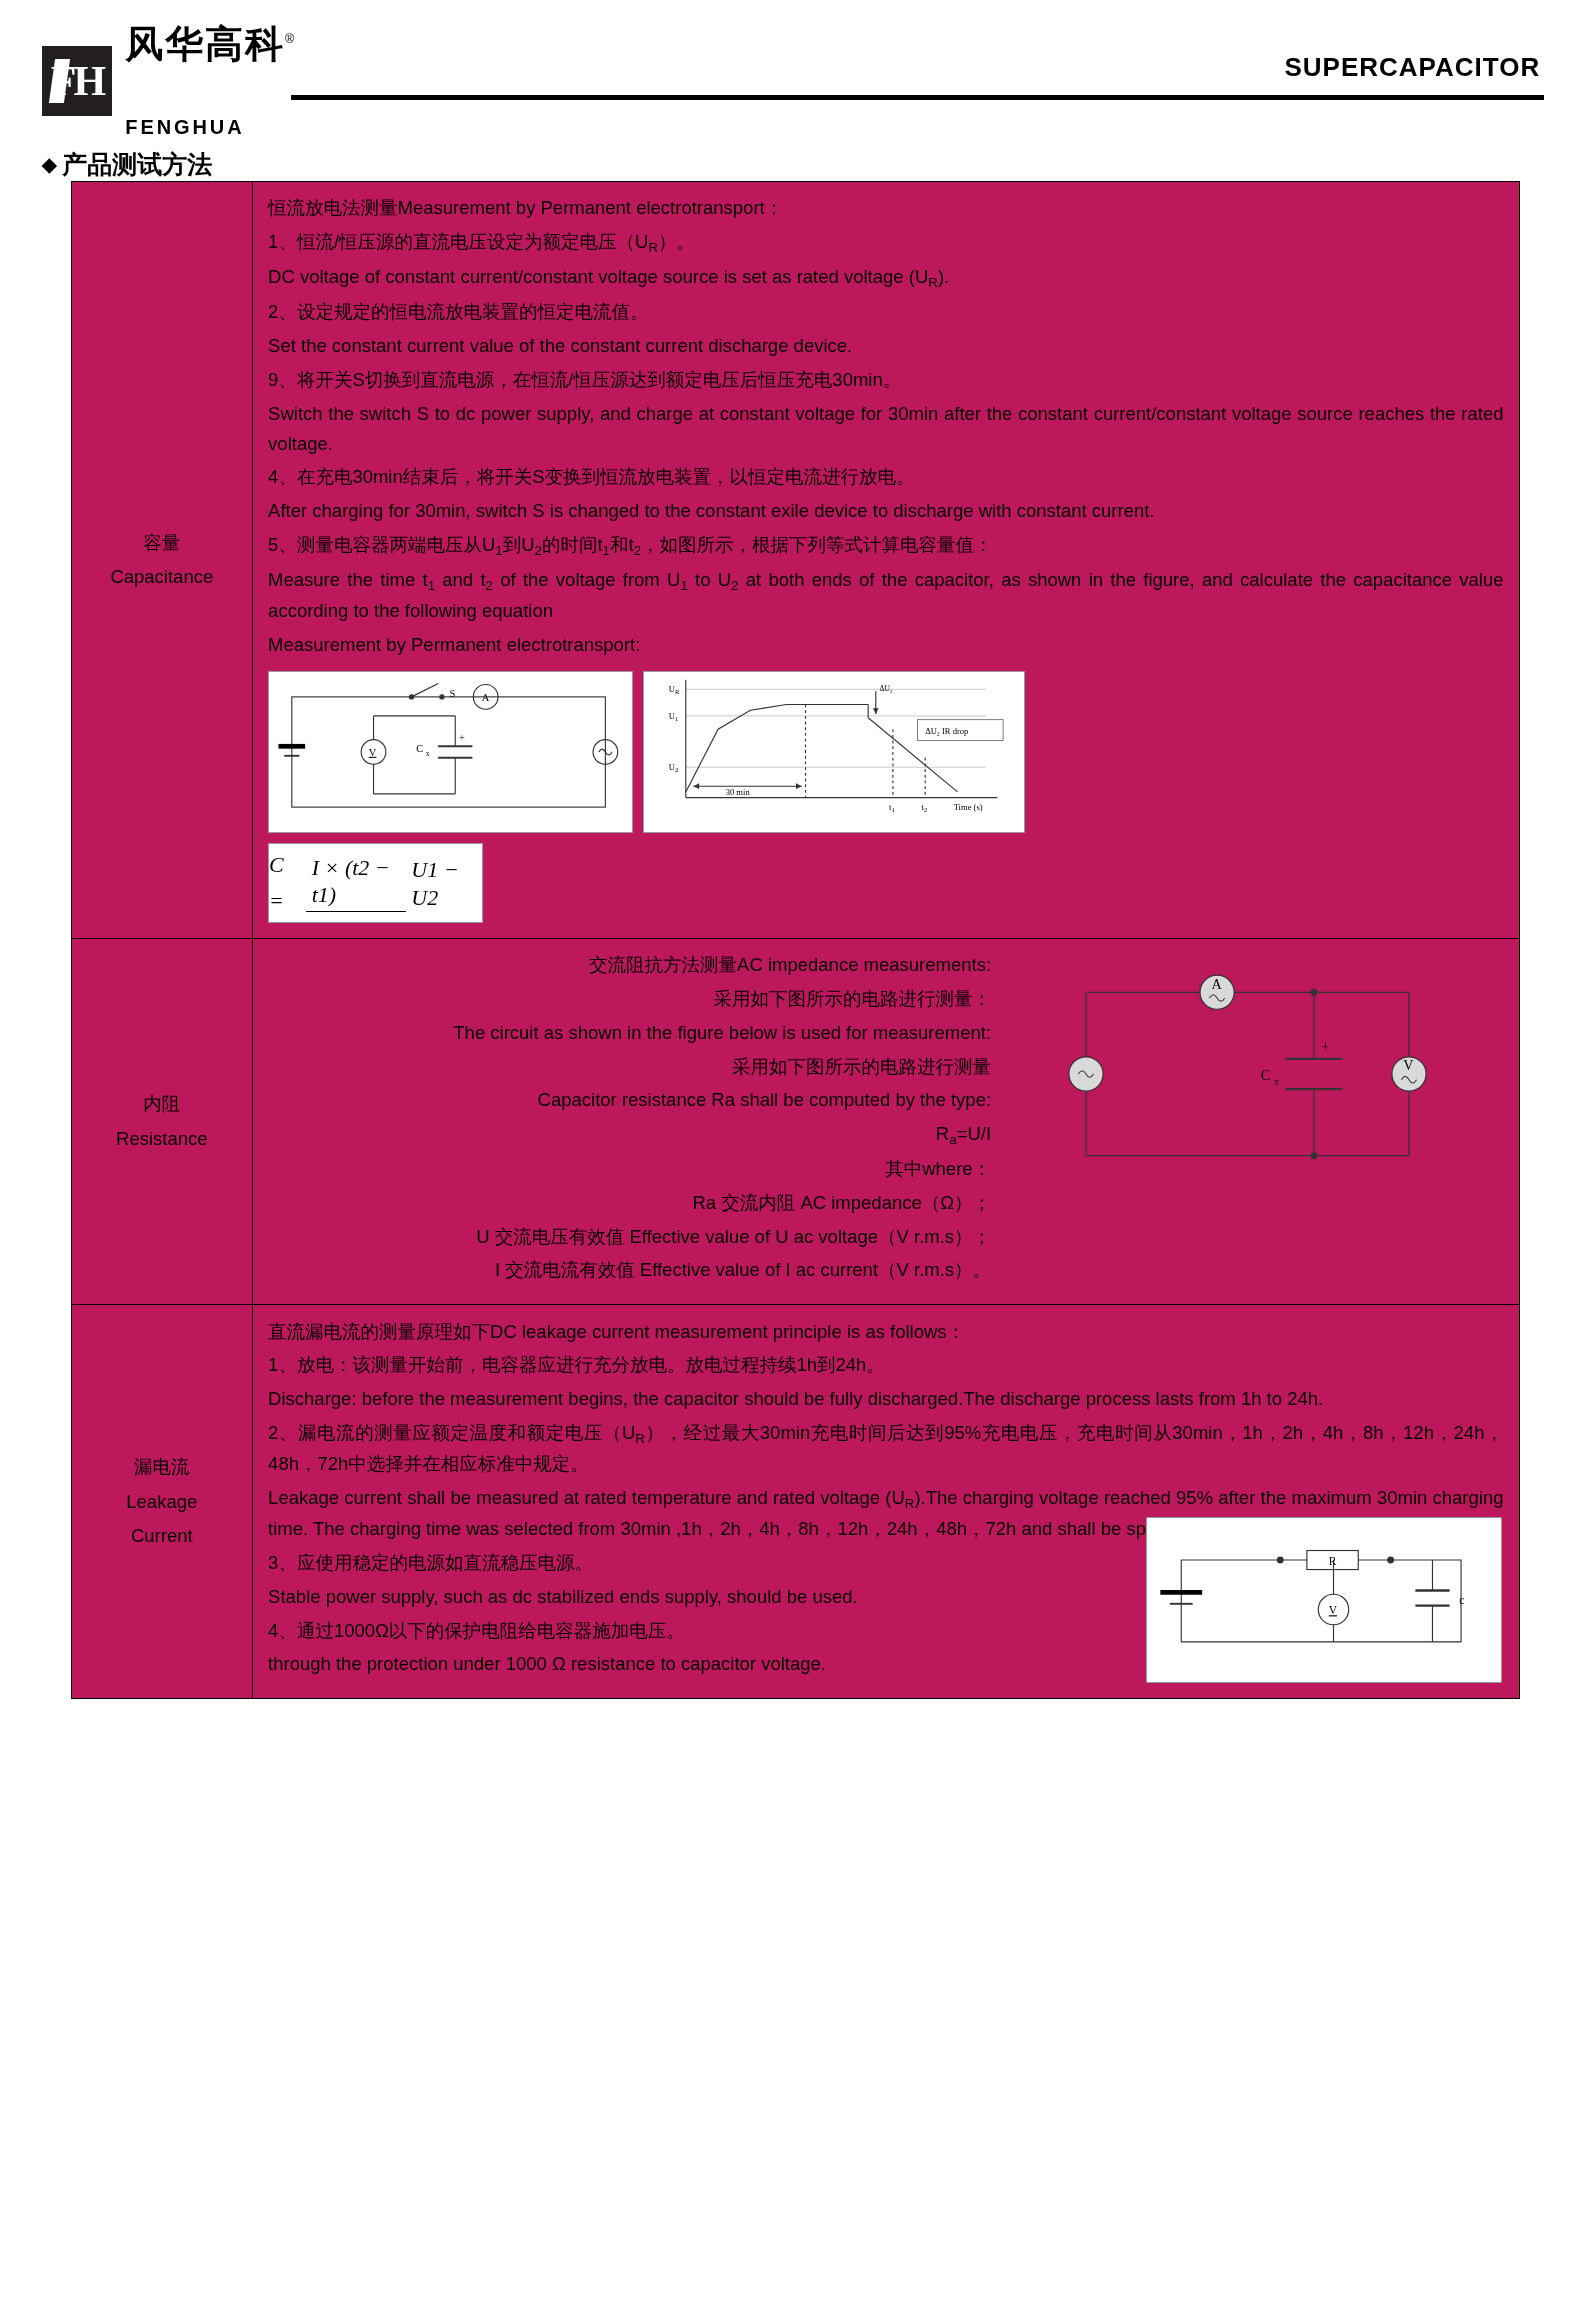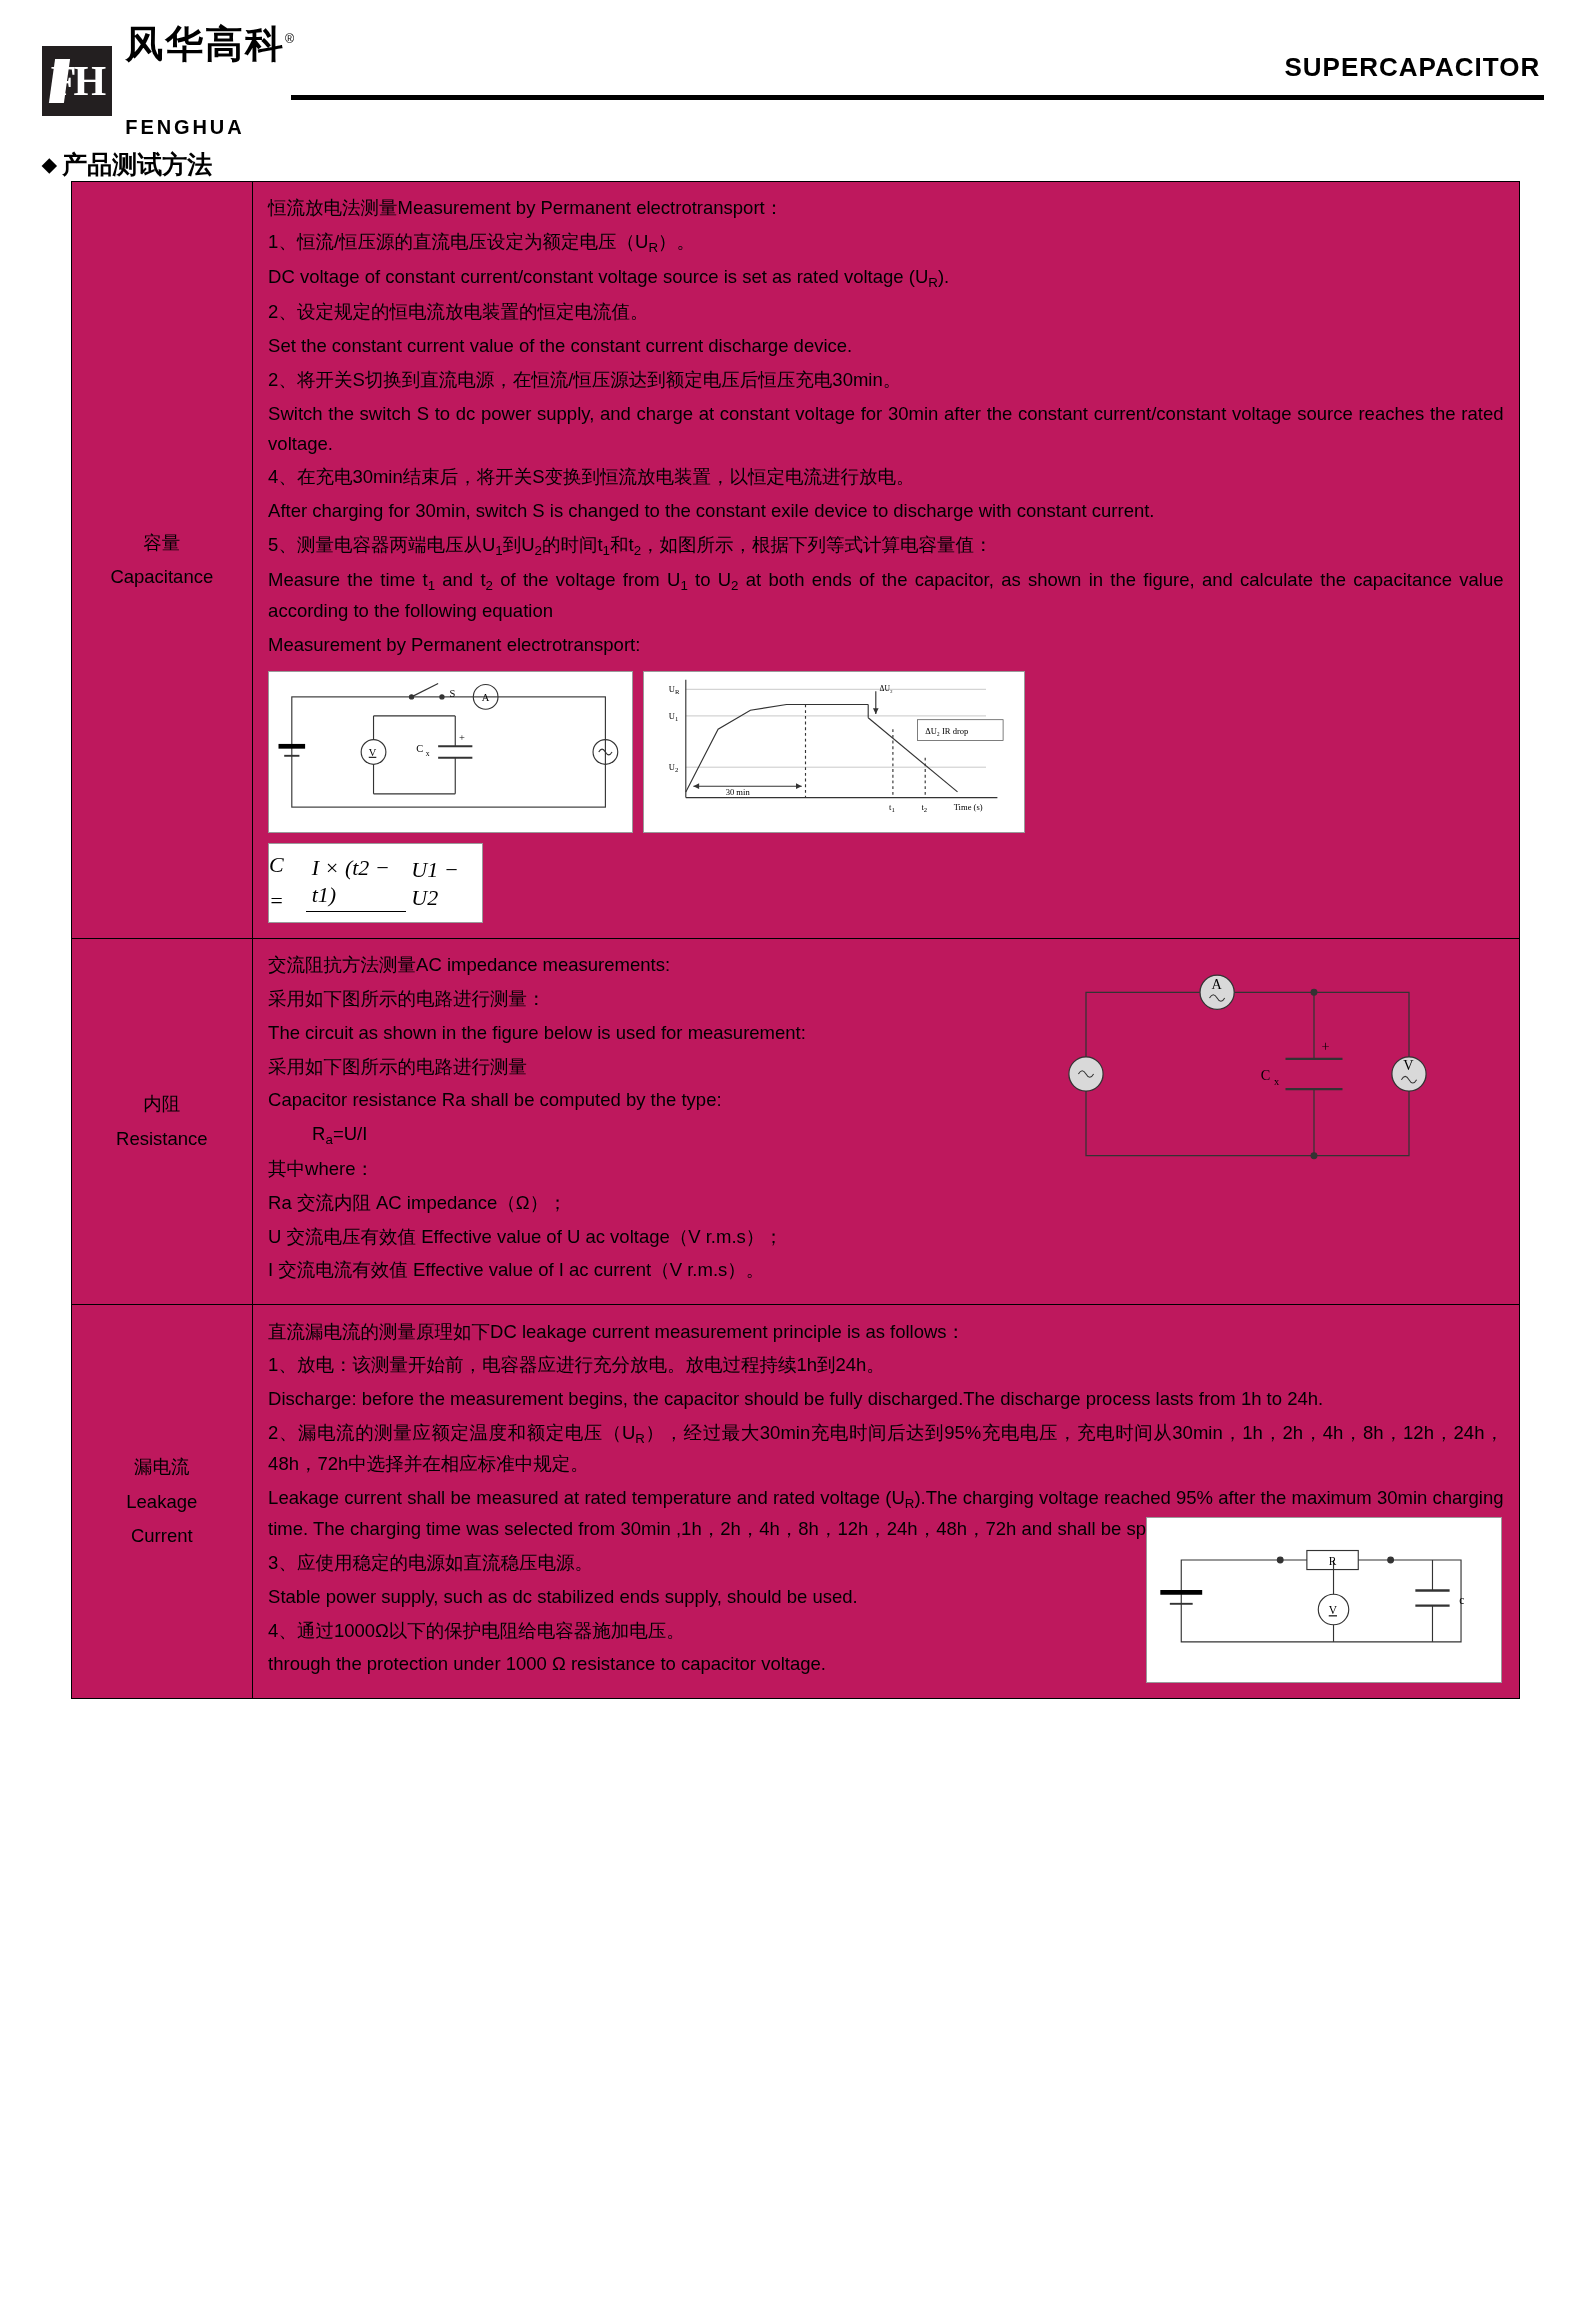--- a/index.html
+++ b/index.html
@@ -213,20 +213,21 @@
   .frac .den {
     padding: 1.9px 5.7px 0 5.7px;
   }
 
   .res-wrap {
     display: flex;
     align-items: flex-start;
   }
   .res-text {
     flex: 0 0 723px;
+    text-align: right;
   }
   .res-fig {
     flex: 1;
     display: flex;
     justify-content: center;
     align-items: flex-start;
     padding-top: 9.5px;
   }
 
   .leak-fig {
@@ -275,21 +276,21 @@
       <td class="label-cell">
         <div>容量</div>
         <div>Capacitance</div>
       </td>
       <td class="content-cell">
         <div class="line">恒流放电法测量Measurement by Permanent electrotransport：</div>
         <div class="line">1、恒流/恒压源的直流电压设定为额定电压（U<sub>R</sub>）。</div>
         <div class="line">DC voltage of constant current/constant voltage source is set as rated voltage (U<sub>R</sub>).</div>
         <div class="line">2、设定规定的恒电流放电装置的恒定电流值。</div>
         <div class="line">Set the constant current value of the constant current discharge device.</div>
-        <div class="line">2、将开关S切换到直流电源，在恒流/恒压源达到额定电压后恒压充电30min。</div>
+        <div class="line">9、将开关S切换到直流电源，在恒流/恒压源达到额定电压后恒压充电30min。</div>
         <div class="line justify">Switch the switch S to dc power supply, and charge at constant voltage for 30min after the constant current/constant voltage source reaches the rated voltage.</div>
         <div class="line">4、在充电30min结束后，将开关S变换到恒流放电装置，以恒定电流进行放电。</div>
         <div class="line">After charging for 30min, switch S is changed to the constant exile device to discharge with constant current.</div>
         <div class="line">5、测量电容器两端电压从U<sub>1</sub>到U<sub>2</sub>的时间t<sub>1</sub>和t<sub>2</sub>，如图所示，根据下列等式计算电容量值：</div>
         <div class="line justify">Measure the time t<sub>1</sub> and t<sub>2</sub> of the voltage from U<sub>1</sub> to U<sub>2</sub> at both ends of the capacitor, as shown in the figure, and calculate the capacitance value according to the following equation</div>
         <div class="line">Measurement by Permanent electrotransport:</div>
 
         <div class="fig-row">
 
           <div class="fig-box fig-circuit">

